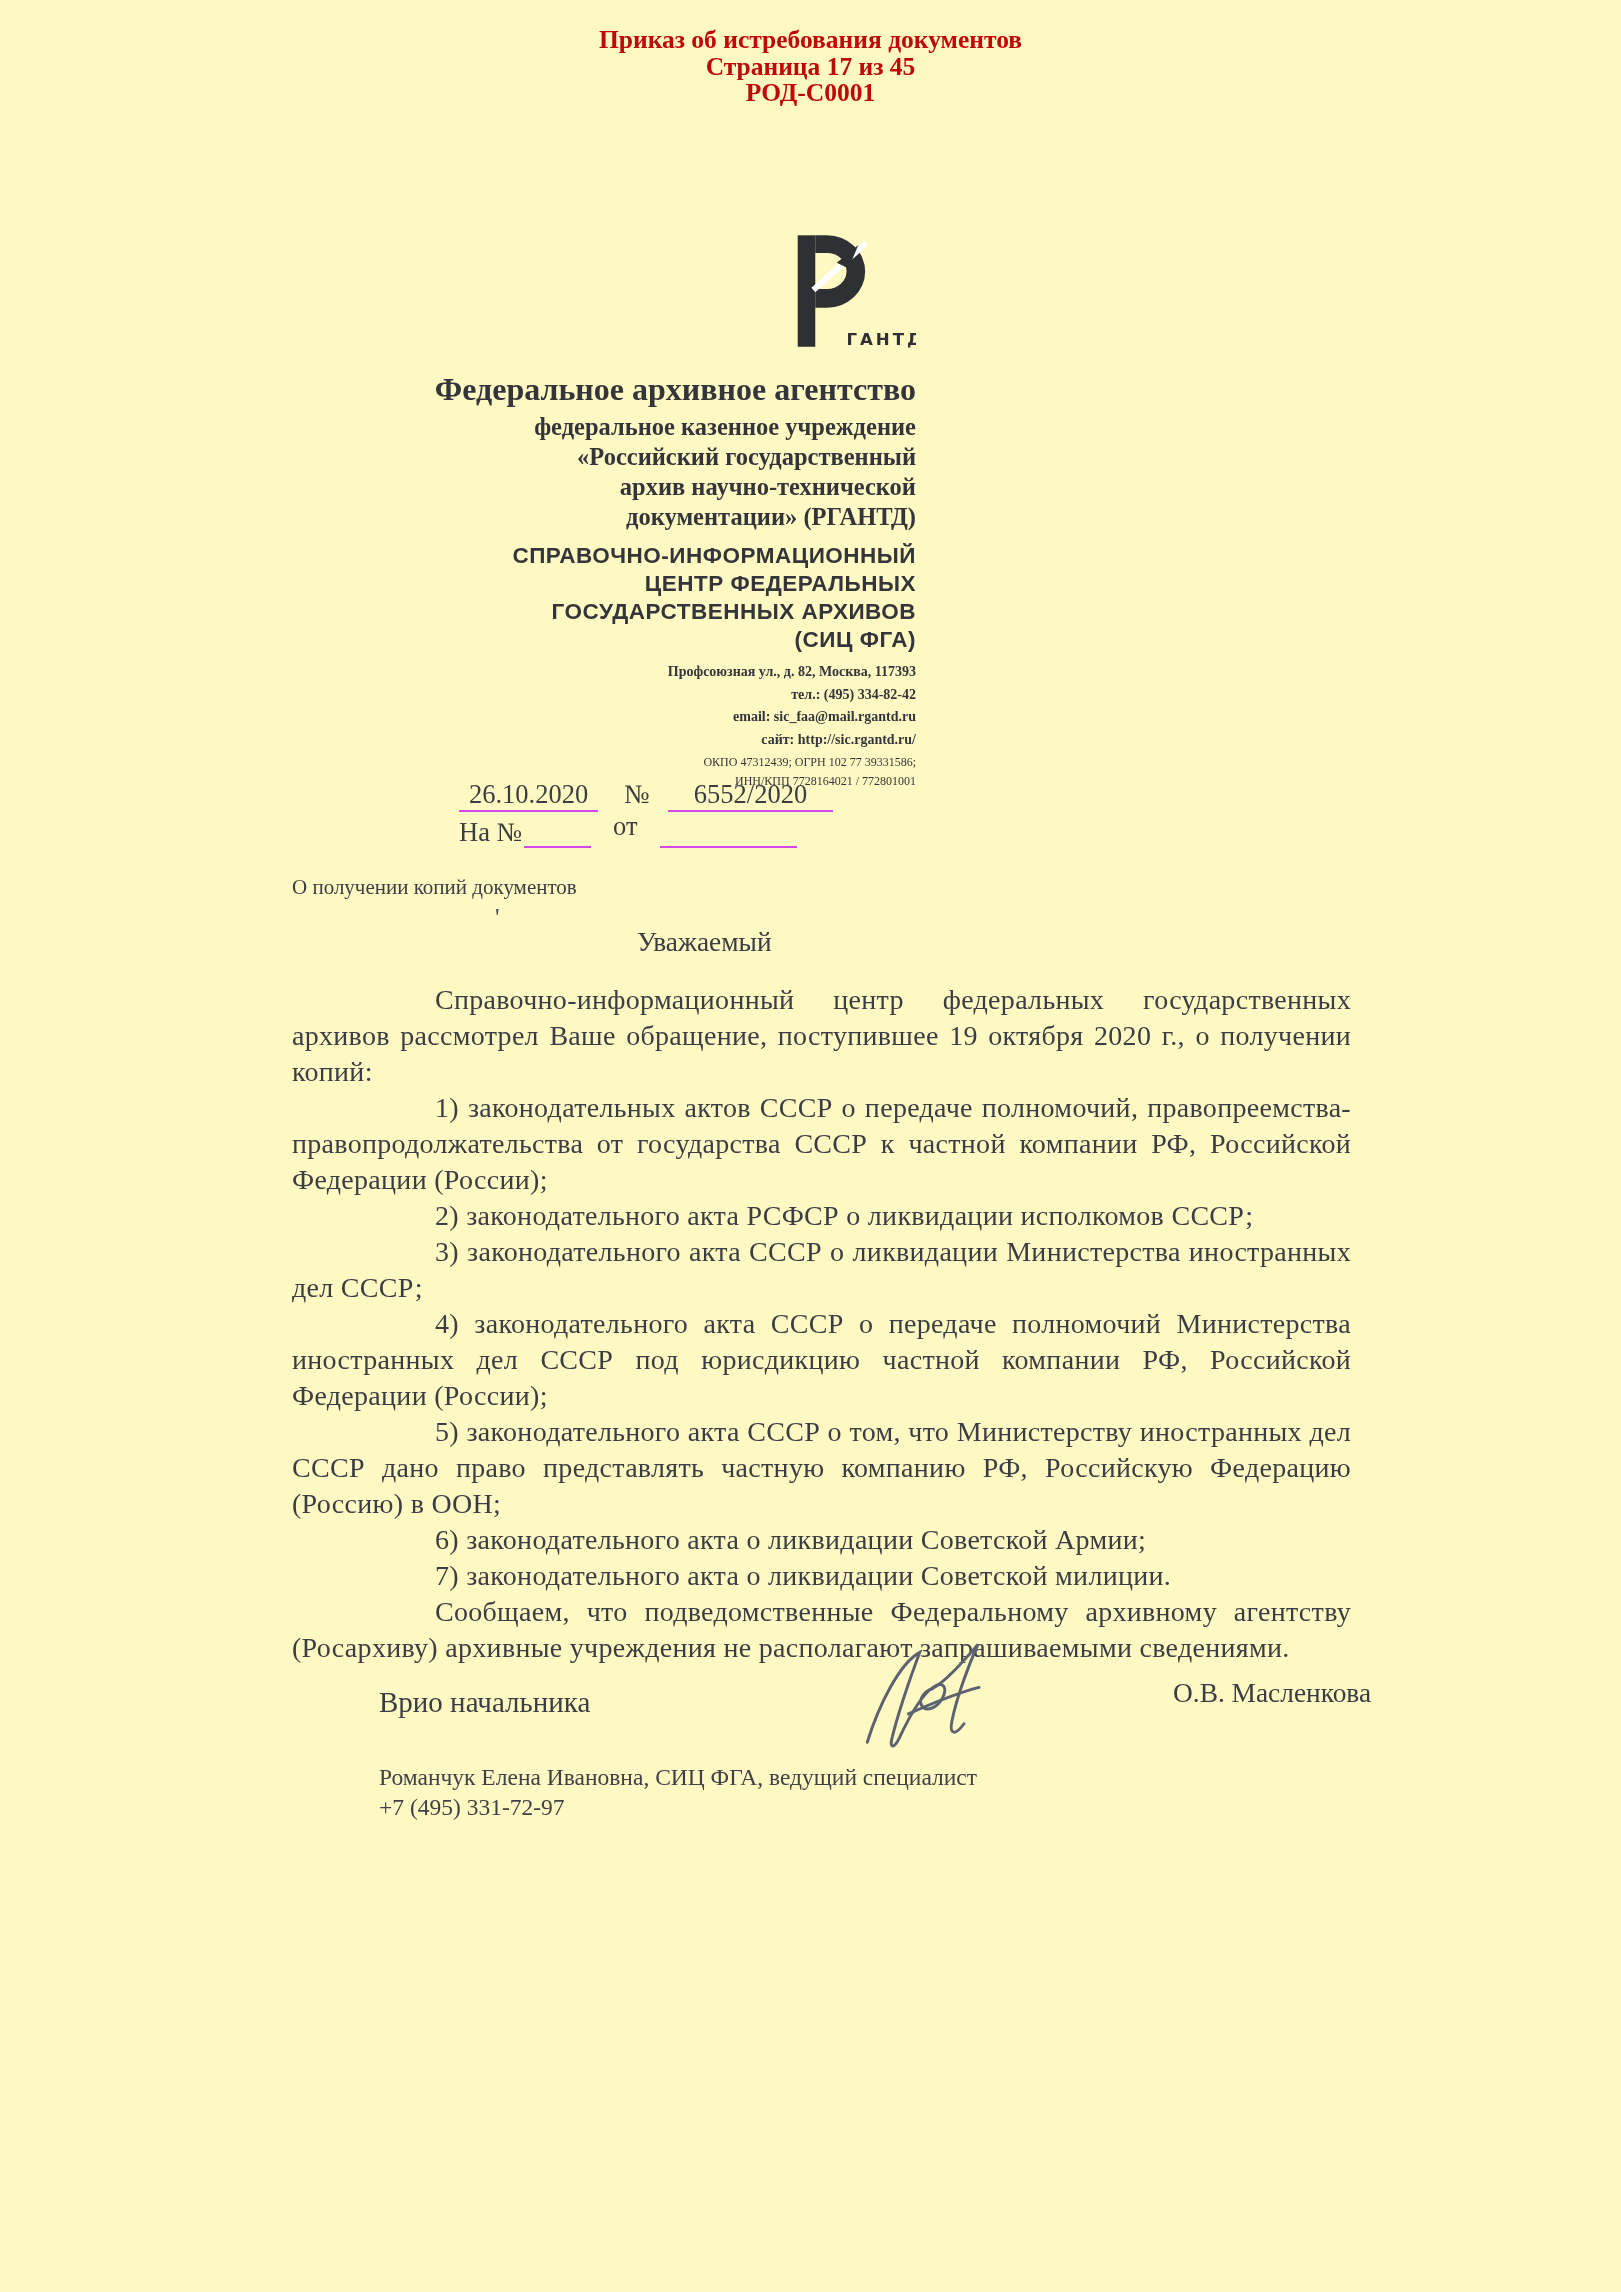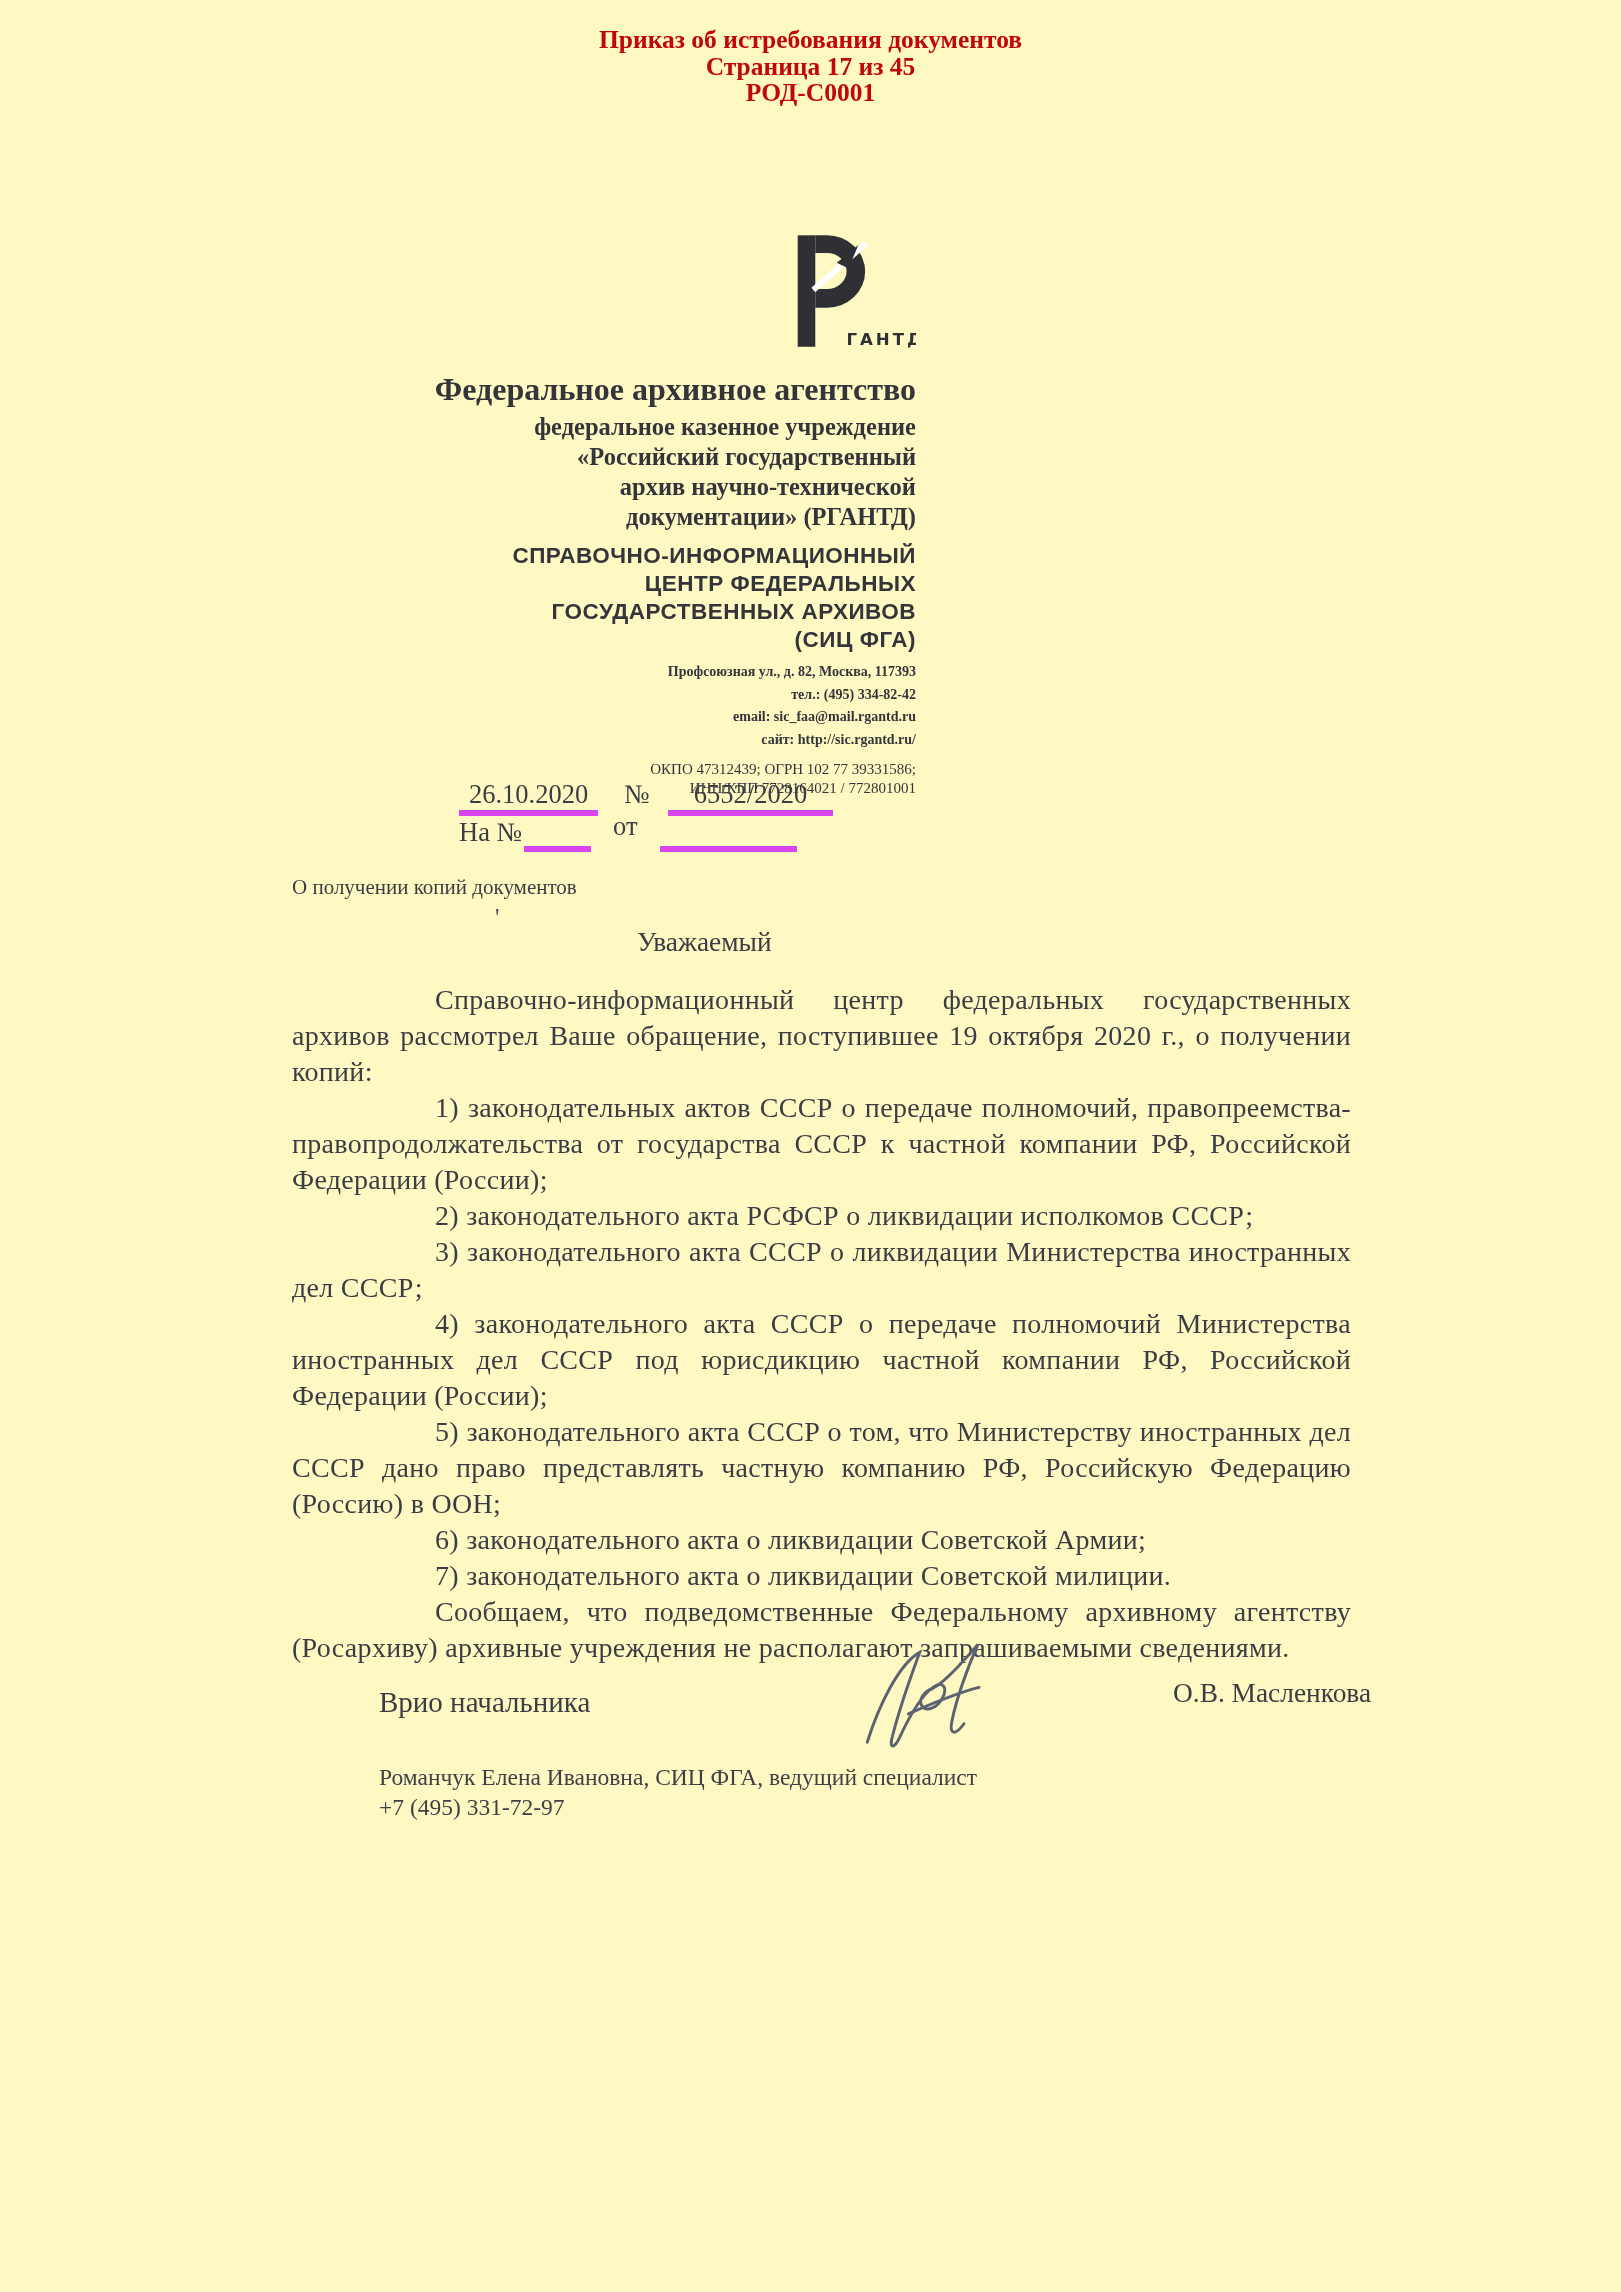--- a/index.html
+++ b/index.html
@@ -27,27 +27,27 @@
   }
   .logo-wrap{height:122px;margin-bottom:5.9px;}
   .lh-agency{font-weight:bold;font-size:32px;line-height:29px;margin-top:20px;}
   .lh-inst{font-weight:bold;font-size:24.5px;line-height:30px;margin-top:7.8px;}
   .lh-center{
     font-family:"Liberation Sans", sans-serif;
     font-weight:bold;font-size:22.5px;line-height:28px;
     letter-spacing:0.5px;margin-top:9.8px;
   }
   .lh-contact{font-weight:bold;font-size:14px;line-height:22.5px;margin-top:7.8px;}
-  .lh-codes{font-size:15px;line-height:18.6px;margin-top:9px;}
+  .lh-codes{font-size:12px;line-height:18.6px;margin-top:2px;}
   
   .refblock{
     position:absolute;left:459px;top:779px;width:392px;height:78px;
     font-size:26.5px;color:#3b3d44;
   }
-  .refblock .u{border-bottom:6px solid #d946ef;display:inline-block;text-align:center;}
+  .refblock .u{border-bottom:2px solid #d946ef;display:inline-block;text-align:center;}
   .ref-date{position:absolute;left:0;top:0;width:139px;text-align:center;}
   .ref-no-sign{position:absolute;left:165px;top:0;}
   .ref-number{position:absolute;left:209px;top:0;width:165px;text-align:center;}
   .ref-na{position:absolute;left:0;top:38px;}
   .ref-na-blank{position:absolute;left:65px;top:38px;width:67px;height:29px;}
   .ref-ot{position:absolute;left:154px;top:32px;}
   .ref-ot-blank{position:absolute;left:201px;top:38px;width:137px;height:29px;}
   
   .subject{position:absolute;left:292px;top:875px;font-size:21px;}
   .stray{position:absolute;left:495px;top:903px;font-size:25.5px;color:#4a4c52;}

